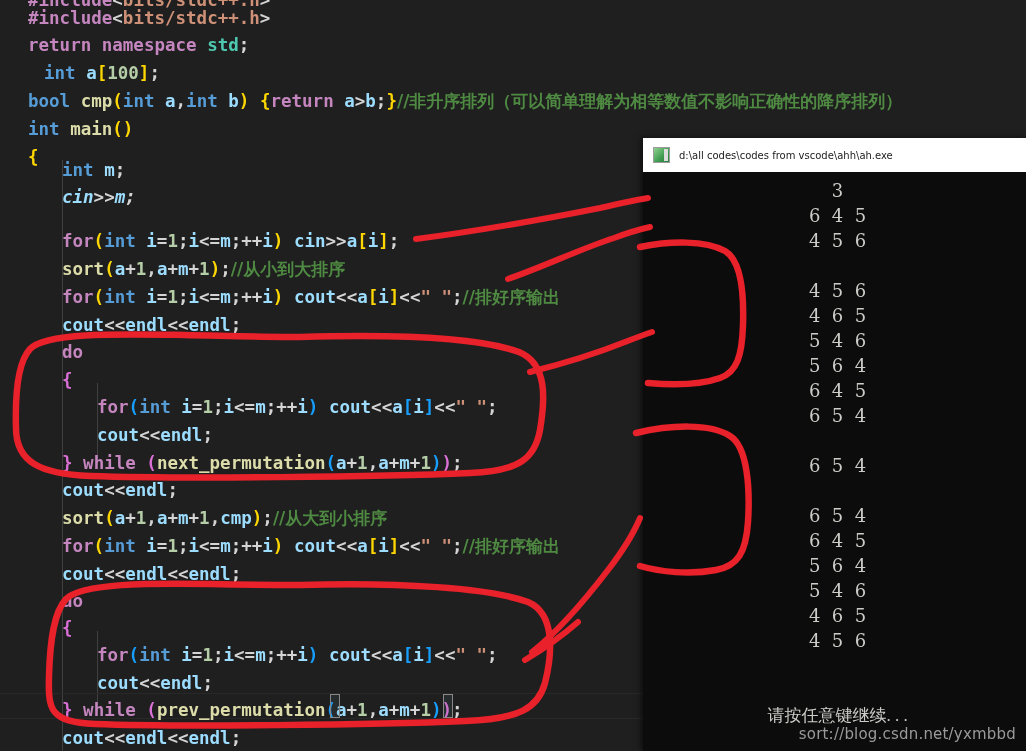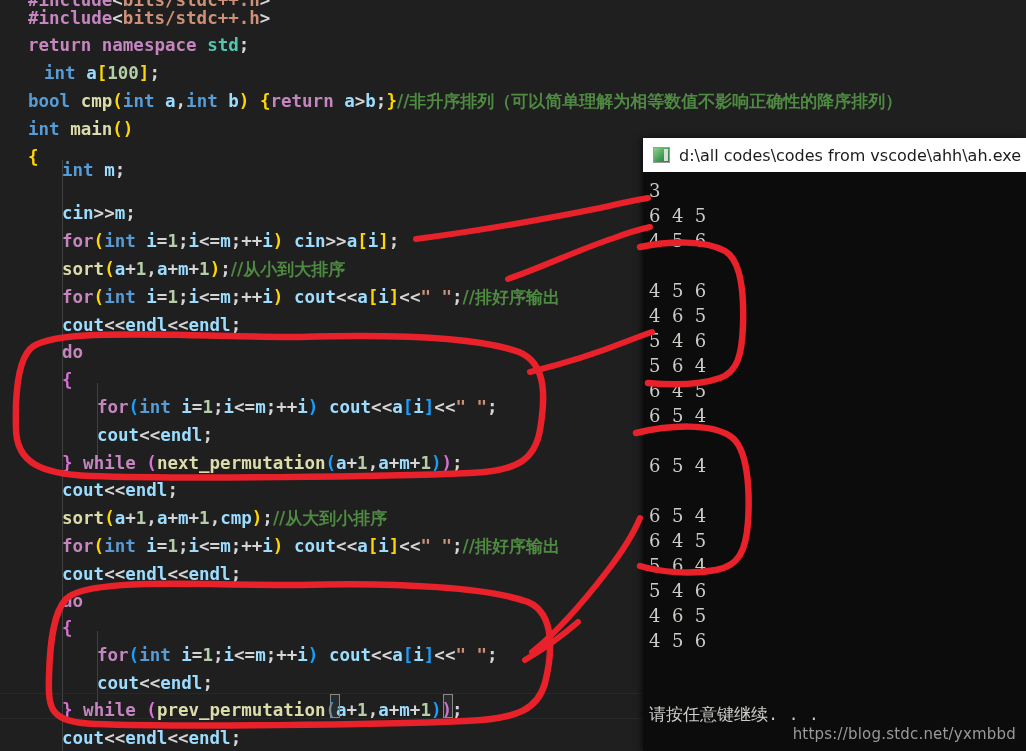--- a/index.html
+++ b/index.html
@@ -7,20 +7,21 @@
     margin: 0; padding: 0;
     background: #1e1e1e;
   }
   #screen {
     position: relative;
     width: 1026px;
     height: 751px;
     overflow: hidden;
     background: #7f1d1d;
     font-family: "DejaVu Sans Mono", monospace;
+    text-align: center;
   }
 
   
   #editor {
     position: absolute;
     left: 0; top: 0;
     width: 1026px; height: 751px;
     background: #1f1f1f;
   }
   .code-line {
@@ -98,40 +99,40 @@
   #console-icon::after {
     content: "";
     position: absolute;
     right: 1px; top: 1px; bottom: 1px;
     width: 4px;
     background: #dcdcdc;
   }
   #console-title-text {
     margin-left: 9px;
     font-family: "DejaVu Sans", sans-serif;
-    font-size: 16px;
+    font-size: 10px;
     color: #1b1b1b;
     white-space: nowrap;
   }
   #console-body {
     position: relative;
     height: 579px;
     background: #0c0c0c;
     padding: 6px 0 0 6px;
   }
   .con-line {
     font-family: "DejaVu Serif", serif;
     font-size: 18px;
     line-height: 25px;
     color: #ccccc8;
     white-space: pre;
     height: 25px;
   }
   .con-line.cjk-line {
-    font-family: Liberation Mono, monospace;
+    font-family: Liberation Serif, serif;
     font-size: 17px;
     color: #ccccc8;
   }
   .con-blank { height: 25px; }
 
   
   #watermark {
     position: absolute;
     right: 10px; bottom: 8px;
     font-family: "DejaVu Sans", sans-serif;
@@ -165,21 +166,21 @@
 
     <div id="code-lines">
         <div class="code-line" style="top: -12px; padding-left: 28px;"><span class="t-pre">#include</span><span class="t-punct">&lt;</span><span class="t-str">bits/stdc++.h</span><span class="t-punct">&gt;</span></div>
         <div class="code-line" style="top: 6px; padding-left: 28px;"><span class="t-pre">#include</span><span class="t-punct">&lt;</span><span class="t-str">bits/stdc++.h</span><span class="t-punct">&gt;</span></div>
         <div class="code-line" style="top: 33px; padding-left: 28px;"><span class="t-kw2">return</span><span class="t-op"> </span><span class="t-kw2">namespace</span><span class="t-op"> </span><span class="t-type">std</span><span class="t-punct">;</span></div>
         <div class="code-line" style="top: 61px; padding-left: 44px;"><span class="t-kw">int</span><span class="t-op"> </span><span class="t-var">a</span><span class="t-br1">[</span><span class="t-num">100</span><span class="t-br1">]</span><span class="t-punct">;</span></div>
         <div class="code-line" style="top: 89px; padding-left: 28px;"><span class="t-kw">bool</span><span class="t-op"> </span><span class="t-fn">cmp</span><span class="t-br1">(</span><span class="t-kw">int</span><span class="t-op"> </span><span class="t-var">a</span><span class="t-punct">,</span><span class="t-kw">int</span><span class="t-op"> </span><span class="t-var">b</span><span class="t-br1">)</span><span class="t-op"> </span><span class="t-br1">{</span><span class="t-kw2">return</span><span class="t-op"> </span><span class="t-var">a</span><span class="t-op">&gt;</span><span class="t-var">b</span><span class="t-punct">;</span><span class="t-br1">}</span><span class="t-cmt cjk">//非升序排列（可以简单理解为相等数值不影响正确性的降序排列）</span></div>
         <div class="code-line" style="top: 117px; padding-left: 28px;"><span class="t-kw">int</span><span class="t-op"> </span><span class="t-fn">main</span><span class="t-br1">()</span></div>
         <div class="code-line" style="top: 145px; padding-left: 28px;"><span class="t-br1">{</span></div>
         <div class="code-line" style="top: 158px; padding-left: 62px;"><span class="t-kw">int</span><span class="t-op"> </span><span class="t-var">m</span><span class="t-punct">;</span></div>
-        <div class="code-line" style="top: 201px; padding-left: 62px;"><span class="t-var">cin</span><span class="t-op">&gt;&gt;</span><span class="t-var">m</span><span class="t-punct">;</span></div>
+        <div class="code-line" style="top: 185px; padding-left: 62px; font-style: italic;"><span class="t-var">cin</span><span class="t-op">&gt;&gt;</span><span class="t-var">m</span><span class="t-punct">;</span></div>
         <div class="code-line" style="top: 229px; padding-left: 62px;"><span class="t-kw2">for</span><span class="t-br1">(</span><span class="t-kw">int</span><span class="t-op"> </span><span class="t-var">i</span><span class="t-op">=</span><span class="t-num">1</span><span class="t-punct">;</span><span class="t-var">i</span><span class="t-op">&lt;=</span><span class="t-var">m</span><span class="t-punct">;</span><span class="t-op">++</span><span class="t-var">i</span><span class="t-br1">)</span><span class="t-op"> </span><span class="t-var">cin</span><span class="t-op">&gt;&gt;</span><span class="t-var">a</span><span class="t-br1">[</span><span class="t-var">i</span><span class="t-br1">]</span><span class="t-punct">;</span></div>
         <div class="code-line" style="top: 257px; padding-left: 62px;"><span class="t-fn">sort</span><span class="t-br1">(</span><span class="t-var">a</span><span class="t-op">+</span><span class="t-num">1</span><span class="t-punct">,</span><span class="t-var">a</span><span class="t-op">+</span><span class="t-var">m</span><span class="t-op">+</span><span class="t-num">1</span><span class="t-br1">)</span><span class="t-punct">;</span><span class="t-cmt cjk">//从小到大排序</span></div>
         <div class="code-line" style="top: 285px; padding-left: 62px;"><span class="t-kw2">for</span><span class="t-br1">(</span><span class="t-kw">int</span><span class="t-op"> </span><span class="t-var">i</span><span class="t-op">=</span><span class="t-num">1</span><span class="t-punct">;</span><span class="t-var">i</span><span class="t-op">&lt;=</span><span class="t-var">m</span><span class="t-punct">;</span><span class="t-op">++</span><span class="t-var">i</span><span class="t-br1">)</span><span class="t-op"> </span><span class="t-var">cout</span><span class="t-op">&lt;&lt;</span><span class="t-var">a</span><span class="t-br1">[</span><span class="t-var">i</span><span class="t-br1">]</span><span class="t-op">&lt;&lt;</span><span class="t-str">" "</span><span class="t-punct">;</span><span class="t-cmt cjk">//排好序输出</span></div>
         <div class="code-line" style="top: 313px; padding-left: 62px;"><span class="t-var">cout</span><span class="t-op">&lt;&lt;</span><span class="t-var">endl</span><span class="t-op">&lt;&lt;</span><span class="t-var">endl</span><span class="t-punct">;</span></div>
         <div class="code-line" style="top: 340px; padding-left: 62px;"><span class="t-kw2">do</span></div>
         <div class="code-line" style="top: 368px; padding-left: 62px;"><span class="t-br2">{</span></div>
         <div class="code-line" style="top: 395px; padding-left: 97px;"><span class="t-kw2">for</span><span class="t-br3">(</span><span class="t-kw">int</span><span class="t-op"> </span><span class="t-var">i</span><span class="t-op">=</span><span class="t-num">1</span><span class="t-punct">;</span><span class="t-var">i</span><span class="t-op">&lt;=</span><span class="t-var">m</span><span class="t-punct">;</span><span class="t-op">++</span><span class="t-var">i</span><span class="t-br3">)</span><span class="t-op"> </span><span class="t-var">cout</span><span class="t-op">&lt;&lt;</span><span class="t-var">a</span><span class="t-br3">[</span><span class="t-var">i</span><span class="t-br3">]</span><span class="t-op">&lt;&lt;</span><span class="t-str">" "</span><span class="t-punct">;</span></div>
         <div class="code-line" style="top: 423px; padding-left: 97px;"><span class="t-var">cout</span><span class="t-op">&lt;&lt;</span><span class="t-var">endl</span><span class="t-punct">;</span></div>
         <div class="code-line" style="top: 451px; padding-left: 62px;"><span class="t-br2">}</span><span class="t-op"> </span><span class="t-kw2">while</span><span class="t-op"> </span><span class="t-br2">(</span><span class="t-fn">next_permutation</span><span class="t-br3">(</span><span class="t-var">a</span><span class="t-op">+</span><span class="t-num">1</span><span class="t-punct">,</span><span class="t-var">a</span><span class="t-op">+</span><span class="t-var">m</span><span class="t-op">+</span><span class="t-num">1</span><span class="t-br3">)</span><span class="t-br2">)</span><span class="t-punct">;</span></div>
         <div class="code-line" style="top: 478px; padding-left: 62px;"><span class="t-var">cout</span><span class="t-op">&lt;&lt;</span><span class="t-var">endl</span><span class="t-punct">;</span></div>
@@ -254,15 +255,15 @@
       <path d="M525,660 C545,648 562,636 578,622" stroke-width="6"></path>
 
       <path d="M640,247 C670,241 705,240 725,251 C742,261 744,295 743,325
                C742,356 737,372 720,378 C700,385 670,385 648,383"></path>
 
       <path d="M636,433 C670,425 710,423 730,436 C748,447 750,490 748,522
                C746,552 738,566 716,570 C690,575 660,572 640,566"></path>
     </g>
   </svg>
 
-  <div id="watermark">https://blog.stdc.net/yxmbbd</div>
+  <div id="watermark">sort://blog.csdn.net/yxmbbd</div>
 
 </div>
 
 </body></html>

